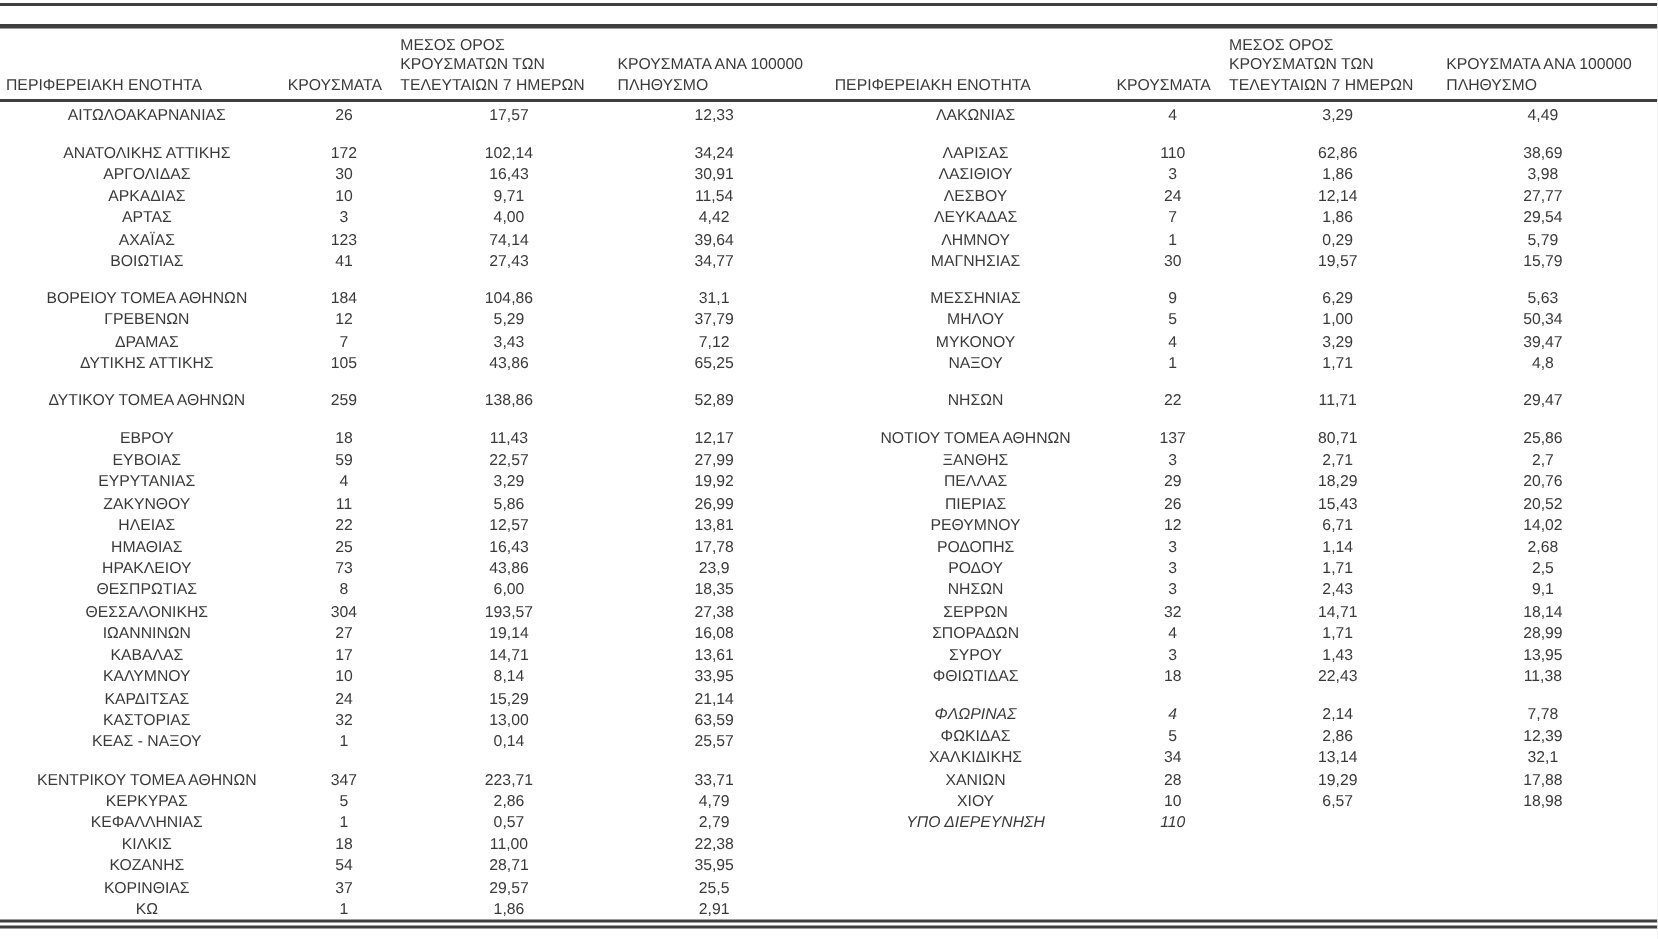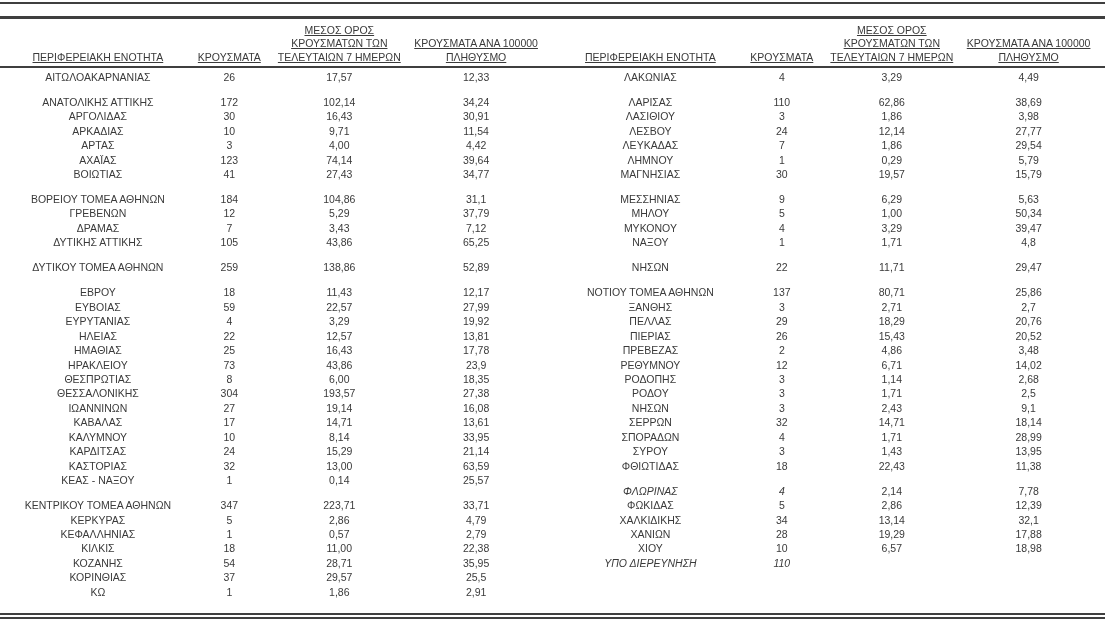--- a/index.html
+++ b/index.html
@@ -19,21 +19,21 @@
   }
   .rule-top-thin{position:absolute;top:2px;left:0;width:100%;height:2px;background:var(--rule);}
   .rule-top-thick{position:absolute;top:16px;left:0;width:100%;height:3px;background:var(--rule);}
   .rule-header{position:absolute;top:66px;left:0;width:100%;height:2px;background:var(--rule);}
   .rule-bottom{position:absolute;top:613px;left:0;width:100%;}
   .rule-bottom .ln{height:2px;background:var(--rule);}
   .rule-bottom .sp{height:2px;}
   .tables{position:absolute;top:19px;left:0;width:100%;display:flex;}
   .half{width:50%;box-sizing:border-box;padding:0 12px 0 4px;}
   .thead{display:flex;align-items:flex-end;height:45px;padding-bottom:3px;}
-  .hcell{font-size:10.5px;line-height:13.5px;text-align:center;white-space:nowrap;text-decoration:underline;}
+  .hcell{font-size:10.5px;line-height:13.5px;white-space:nowrap;}
   .hcell span{display:block;}
   .tbody{padding-top:3px;}
   .row{display:flex;height:14.45px;align-items:center;}
   .row-gap{height:10.6px;}
   .cell{font-size:10.5px;line-height:11px;text-align:center;white-space:nowrap;}
   .c1{width:35%;}
   .c2{width:14%;}
   .c3{width:27%;}
   .c4{width:24%;}
   .italic{font-style:italic;}
@@ -154,20 +154,26 @@
             <div class="cell c3">22,57</div>
             <div class="cell c4">27,99</div>
           </div>
           <div class="row">
             <div class="cell c1">ΕΥΡΥΤΑΝΙΑΣ</div>
             <div class="cell c2">4</div>
             <div class="cell c3">3,29</div>
             <div class="cell c4">19,92</div>
           </div>
           <div class="row">
+            <div class="cell c1">ΖΑΚΥΝΘΟΥ</div>
+            <div class="cell c2">11</div>
+            <div class="cell c3">5,86</div>
+            <div class="cell c4">26,99</div>
+          </div>
+          <div class="row">
             <div class="cell c1">ΗΛΕΙΑΣ</div>
             <div class="cell c2">22</div>
             <div class="cell c3">12,57</div>
             <div class="cell c4">13,81</div>
           </div>
           <div class="row">
             <div class="cell c1">ΗΜΑΘΙΑΣ</div>
             <div class="cell c2">25</div>
             <div class="cell c3">16,43</div>
             <div class="cell c4">17,78</div>
@@ -383,26 +389,20 @@
             <div class="cell c1">ΠΕΛΛΑΣ</div>
             <div class="cell c2">29</div>
             <div class="cell c3">18,29</div>
             <div class="cell c4">20,76</div>
           </div>
           <div class="row">
             <div class="cell c1">ΠΙΕΡΙΑΣ</div>
             <div class="cell c2">26</div>
             <div class="cell c3">15,43</div>
             <div class="cell c4">20,52</div>
-          </div>
-          <div class="row">
-            <div class="cell c1">ΠΡΕΒΕΖΑΣ</div>
-            <div class="cell c2">2</div>
-            <div class="cell c3">4,86</div>
-            <div class="cell c4">3,48</div>
           </div>
           <div class="row">
             <div class="cell c1">ΡΕΘΥΜΝΟΥ</div>
             <div class="cell c2">12</div>
             <div class="cell c3">6,71</div>
             <div class="cell c4">14,02</div>
           </div>
           <div class="row">
             <div class="cell c1">ΡΟΔΟΠΗΣ</div>
             <div class="cell c2">3</div>

